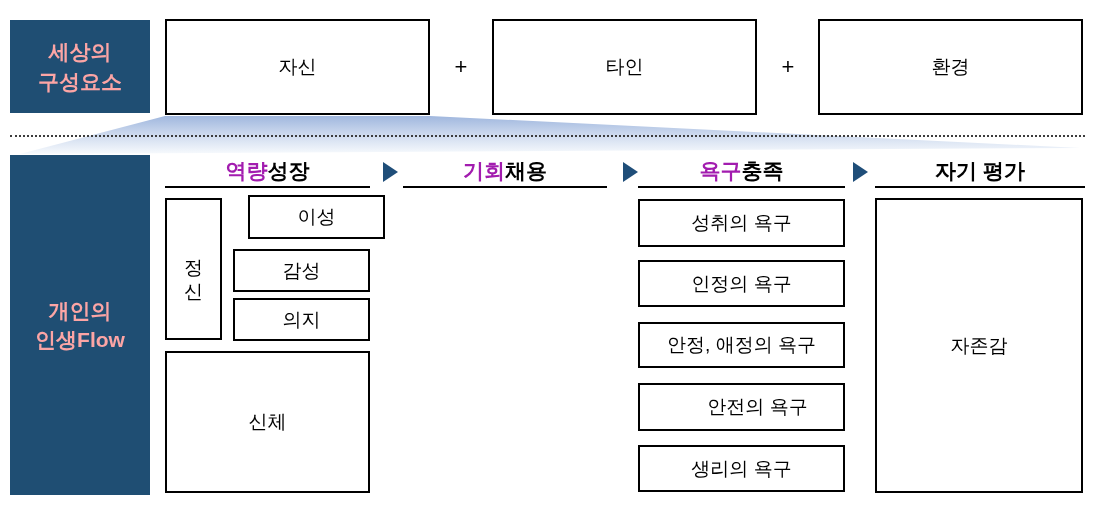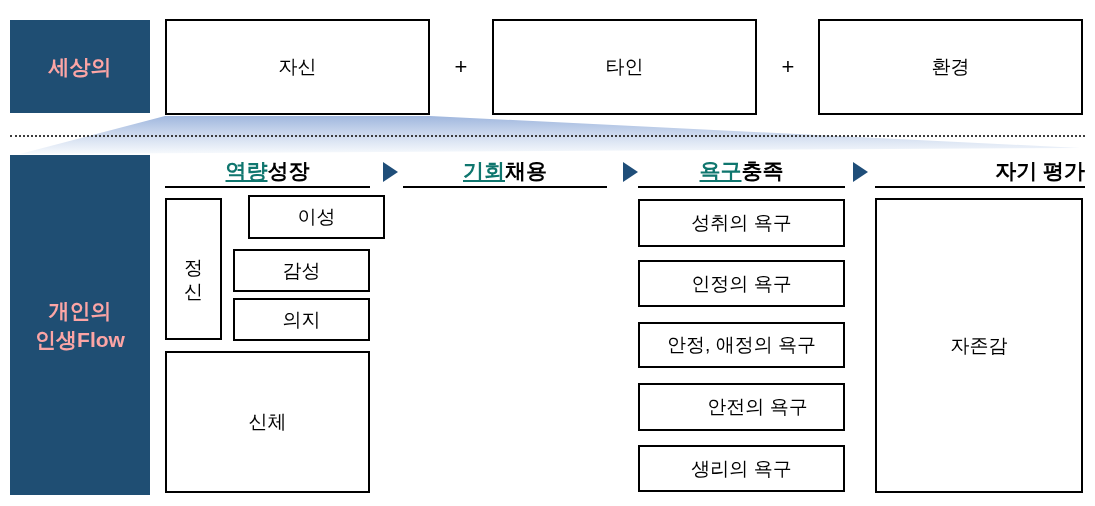--- a/index.html
+++ b/index.html
@@ -42,21 +42,21 @@
     font-size: 22px;
   }
   .hd {
     font-weight: bold;
     font-size: 21px;
     white-space: nowrap;
     display: flex;
     align-items: center;
     justify-content: center;
   }
-  .hd .accent { color: #0f766e; text-decoration: underline; }
+  .hd .accent { color: #a21caf; }
   .uline { height: 2px; background: #000000; }
   .dotline {
     height: 0;
     border-top: 2px dotted #3d3d3d;
     z-index: 3;
   }
   .tri {
     width: 0; height: 0;
     border-top: 10px solid transparent;
     border-bottom: 10px solid transparent;
@@ -88,20 +88,21 @@
         <stop offset="1" stop-color="#F7FAFD"></stop>
       </linearGradient>
     </defs>
     <polygon points="165,116 430,116 1080,148 20,154" fill="url(#fgrad)"></polygon>
   </svg>
 
   <div class="abs dotline" style="left:10px; top:135px; width:1075px;"></div>
 
   <div class="abs navy-box layer2" style="left:10px; top:20px; width:140px; height:93px;">
     <span>세상의</span>
+    <span>구성요소</span>
   </div>
 
   <div class="abs wbox layer2" style="left:165px; top:19px; width:265px; height:96px;">
     <span>자신</span>
   </div>
 
   <div class="abs plus layer2" style="left:437px; top:19px; width:48px; height:96px;">+</div>
 
   <div class="abs wbox layer2" style="left:492px; top:19px; width:265px; height:96px;">
     <span>타인</span>
@@ -141,21 +142,21 @@
   <div class="abs hd layer2" style="left:638px; top:158px; width:207px; height:26px;">
     <span class="accent">욕구</span>
     <span> 충족</span>
   </div>
   <div class="abs uline layer2" style="left:638px; top:186px; width:207px;"></div>
 
   <div class="abs arrow-slot layer2" style="left:848px; top:161px; width:24px; height:22px;">
     <div class="tri"></div>
   </div>
 
-  <div class="abs hd layer2" style="left:875px; top:158px; width:210px; height:26px;justify-content:flex-end;">
+  <div class="abs hd layer2" style="left:875px; top:158px; width:210px; height:26px;">
     <span class="accent"></span>
     <span>자기 평가</span>
   </div>
   <div class="abs uline layer2" style="left:875px; top:186px; width:210px;"></div>
 
   <div class="abs wbox layer2" style="left:165px; top:198px; width:57px; height:142px;">
     <span class="vtext">정신</span>
   </div>
 
   <div class="abs wbox layer2" style="left:248px; top:195px; width:137px; height:44px;">

